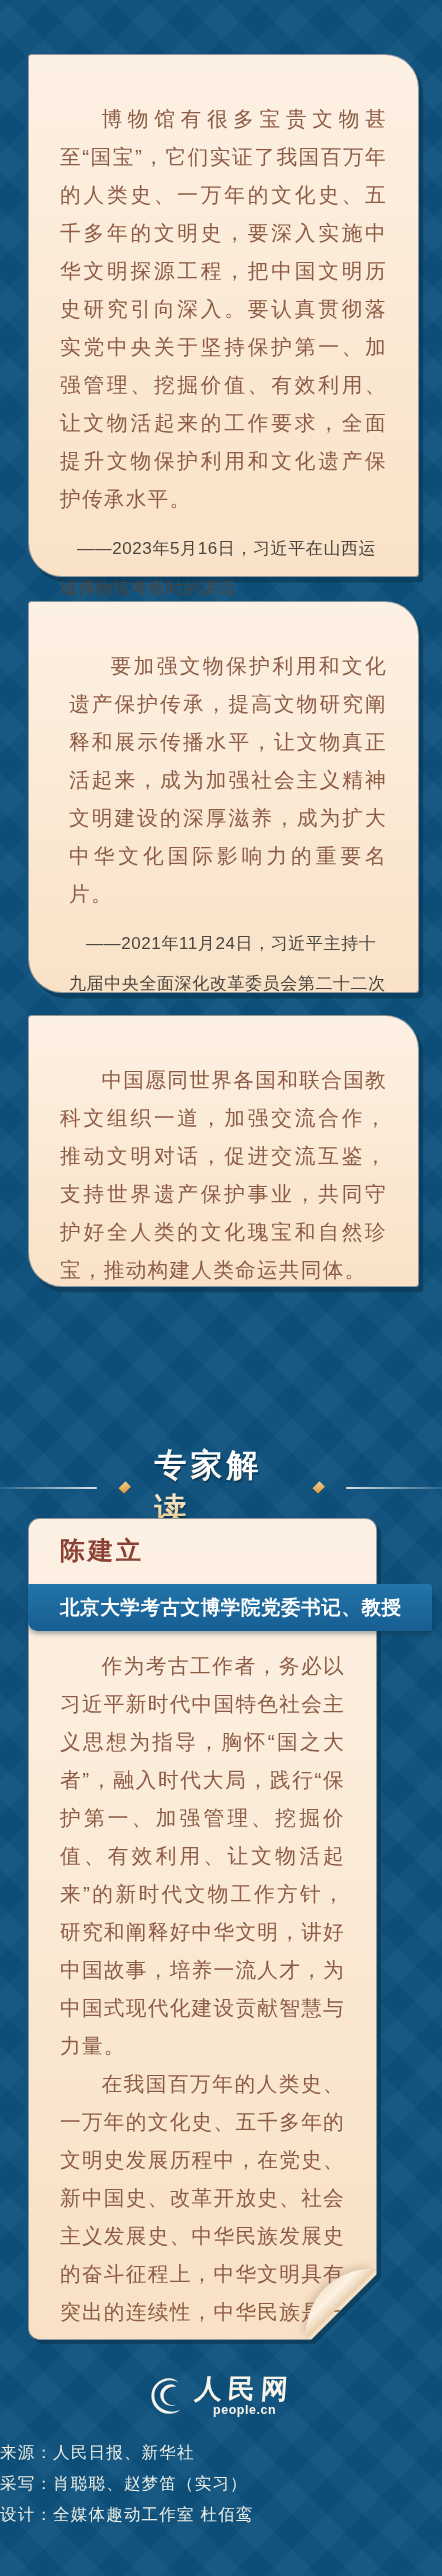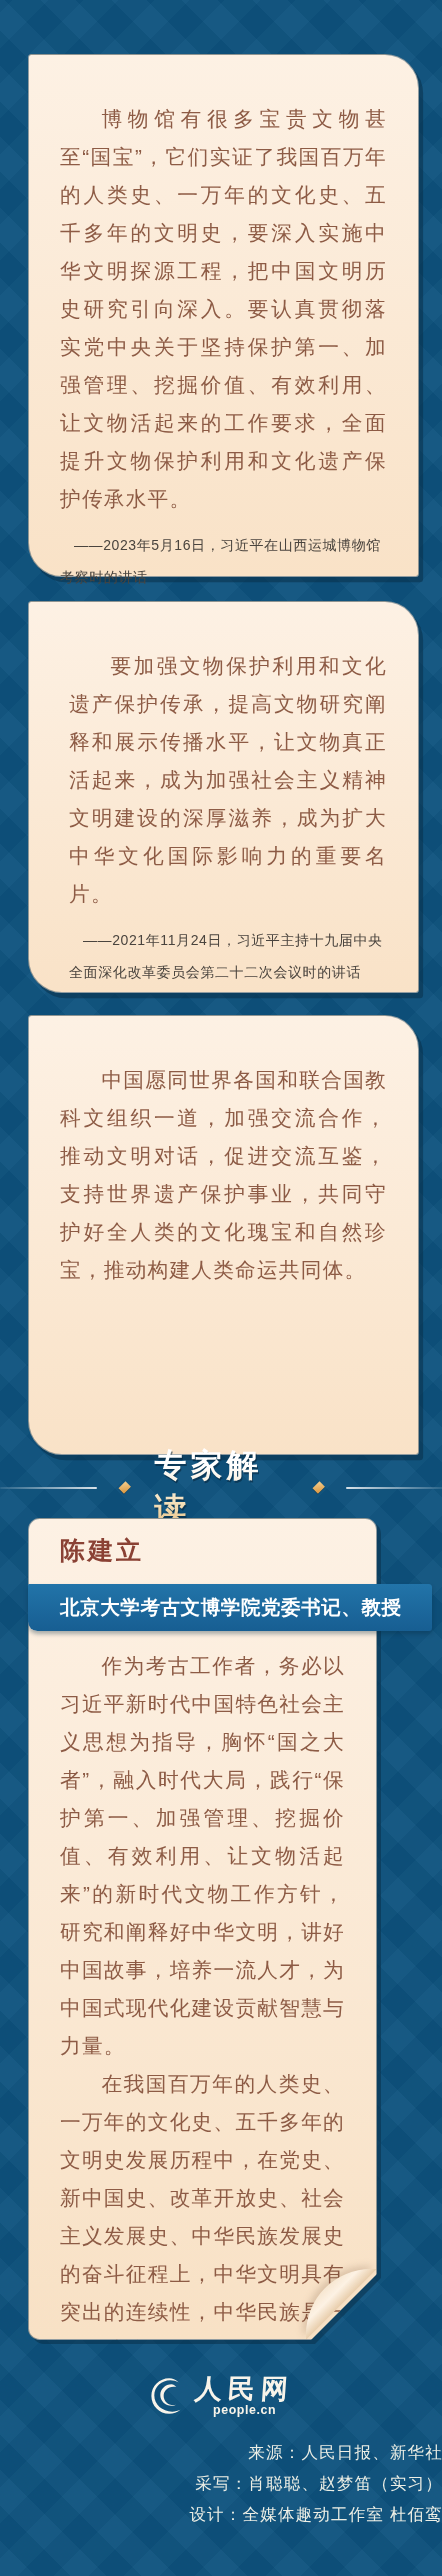--- a/index.html
+++ b/index.html
@@ -19,27 +19,27 @@
   .quote-card{
     position:absolute;left:28px;width:391px;box-sizing:border-box;
     padding:45px 31px 0 31px;
     background:linear-gradient(180deg,#fdf1e4 0%,#f9e2c7 100%);
     border:1.8px solid rgba(13,53,79,0.45);
     border-radius:3.5px 34px 3.5px 34px;
     box-shadow:4.1px 5.3px 0 rgba(7,44,68,0.5);
   }
   .quote-card:nth-of-type(1){top:54px;height:523px;}
   .quote-card:nth-of-type(2){top:601px;height:392px;padding-left:40px;}
-  .quote-card:nth-of-type(3){top:1015px;height:440px;}
+  .quote-card:nth-of-type(3){top:1015px;height:272px;}
   .quote-text{
     margin:0;font-size:20.7px;line-height:38px;letter-spacing:1.2px;
     color:#8d5b45;text-indent:2em;text-align:justify;
   }
   .quote-attr{
-    margin:10.6px 0 0 0;font-size:14px;line-height:32px;letter-spacing:0.6px;
+    margin:10.6px 0 0 0;font-size:17px;line-height:40px;letter-spacing:0.6px;
     color:#4a443e;text-indent:1em;text-align:left;
   }
 
   
   .section-header{
     position:absolute;top:1444px;left:0;width:443px;
     display:flex;align-items:center;justify-content:center;gap:23px;
   }
   .header-line{height:2.4px;width:104px;border-radius:1.2px;}
   .header-line.left{background:linear-gradient(to right, rgba(222,232,238,0.12), #d9e2e8);}
@@ -98,21 +98,21 @@
     display:flex;align-items:center;justify-content:center;gap:8.3px;
   }
   .logo-icon{width:38px;height:38px;flex:0 0 auto;}
   .logo-text-col{display:flex;flex-direction:column;align-items:center;}
   .logo-cn{
     font-size:27px;font-weight:700;color:#f8f4ea;letter-spacing:5.9px;
     transform:skewX(-4deg);line-height:28px;
   }
   .logo-en{font-size:12.4px;font-weight:700;color:#f8f4ea;letter-spacing:0.6px;line-height:14px;}
   .footer-credits{
-    position:absolute;top:2437px;left:0;width:443px;text-align:right;
+    position:absolute;top:2437px;left:0;width:443px;text-align:left;
   }
   .credit-line{
     margin:0;font-size:16.5px;line-height:31px;letter-spacing:1.2px;color:#eceee5;
   }
 </style>
 </head>
 <body>
 
 <div id="page">
 

